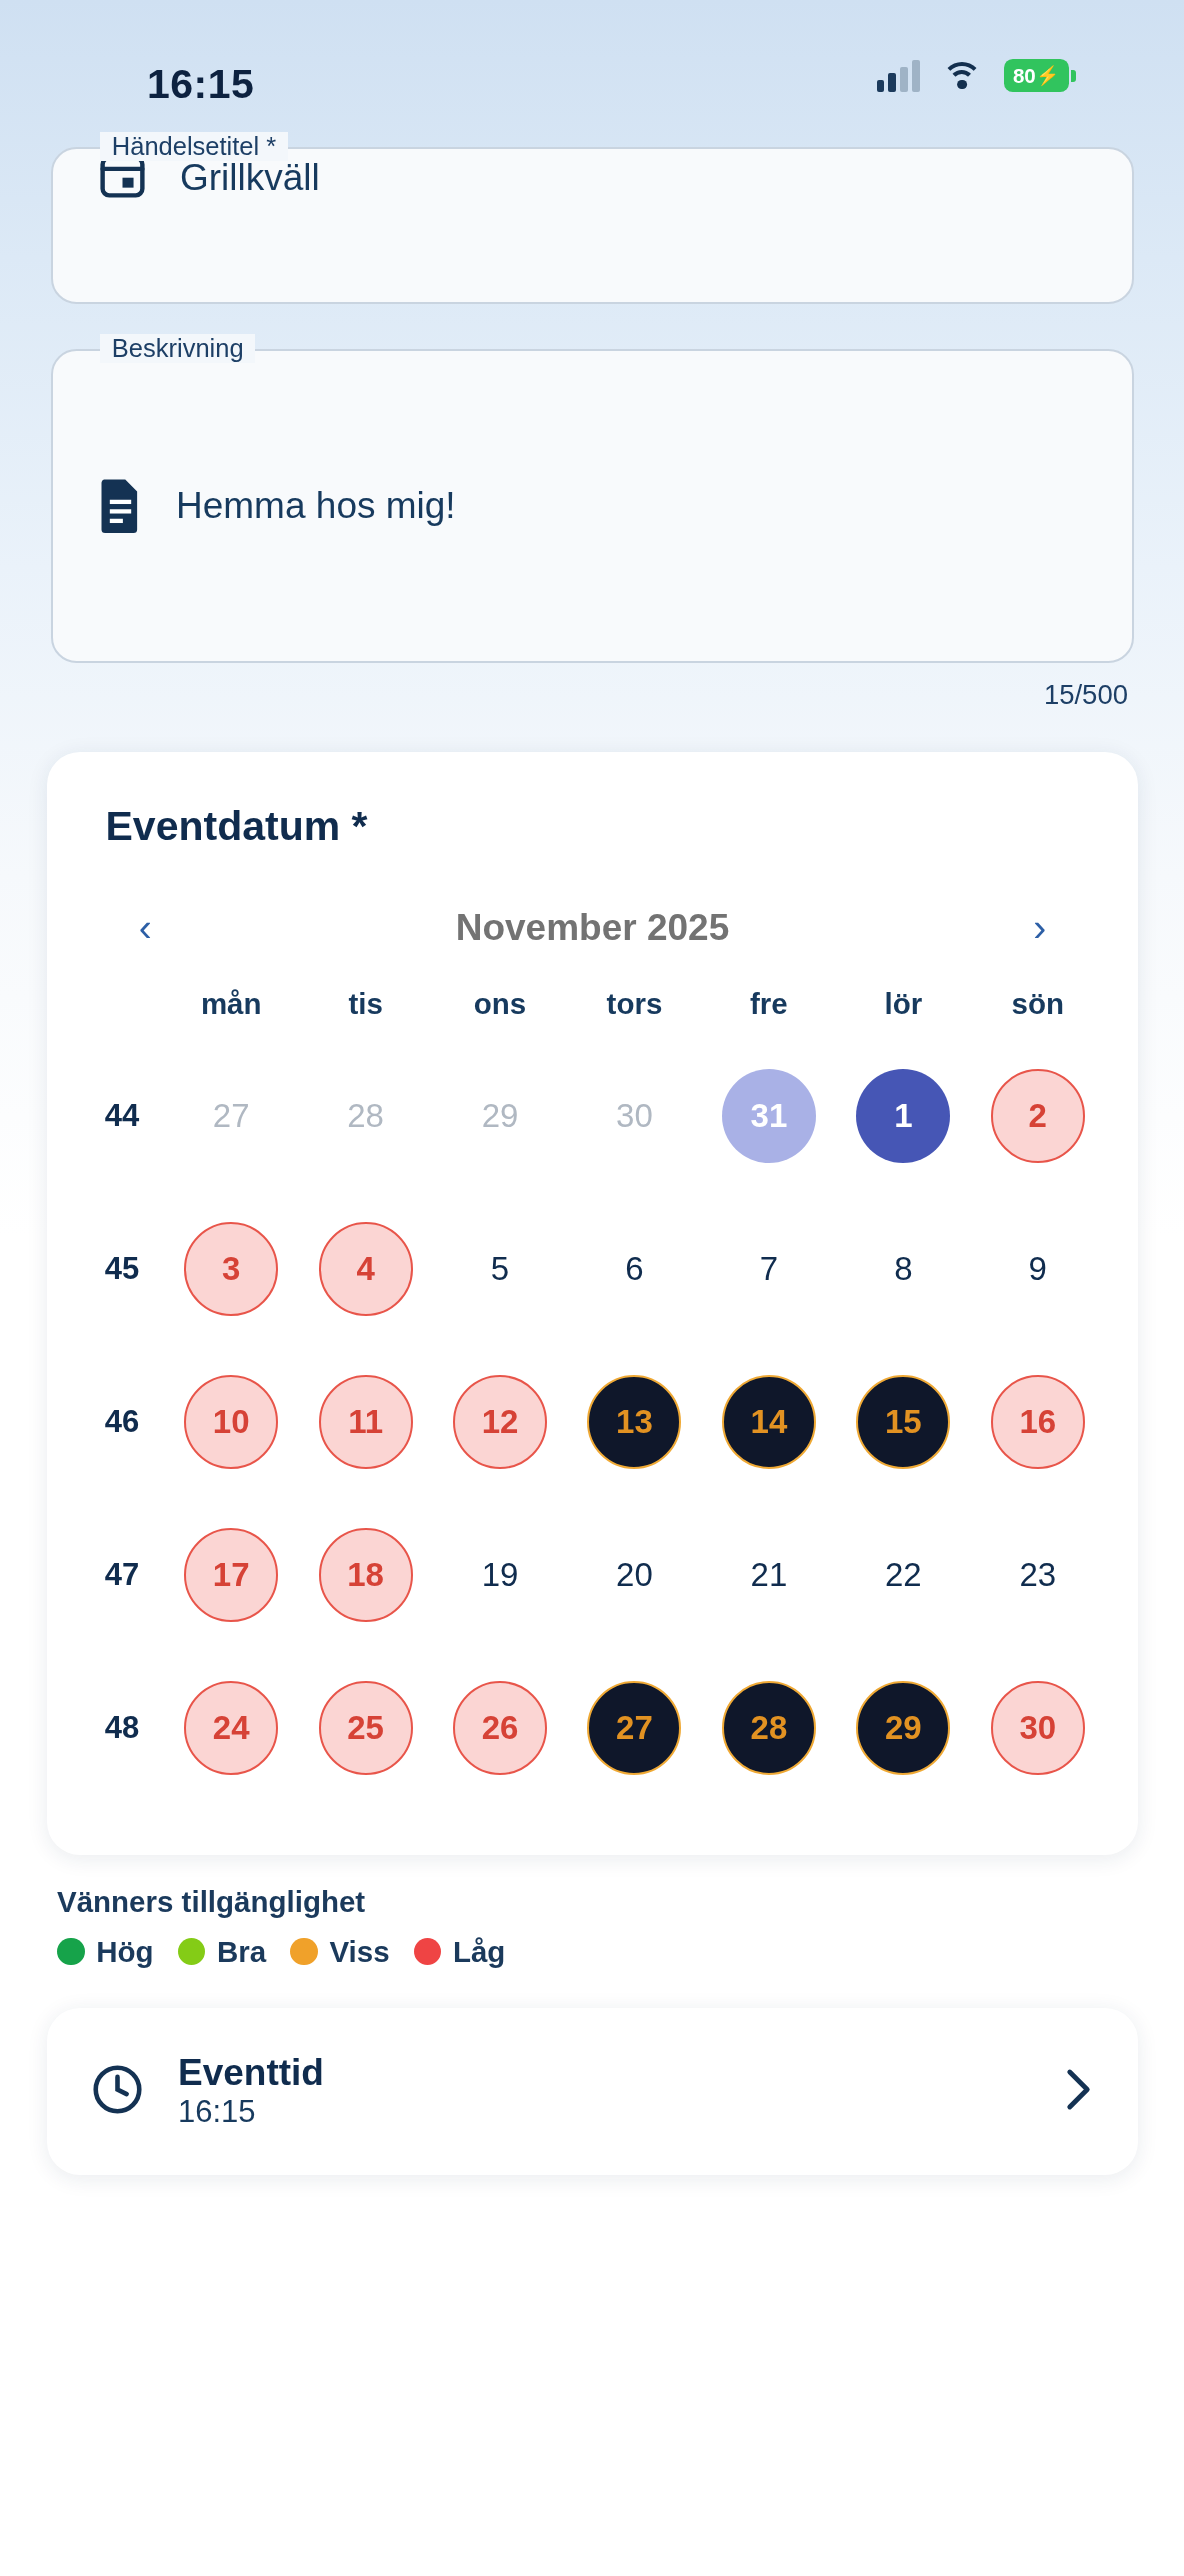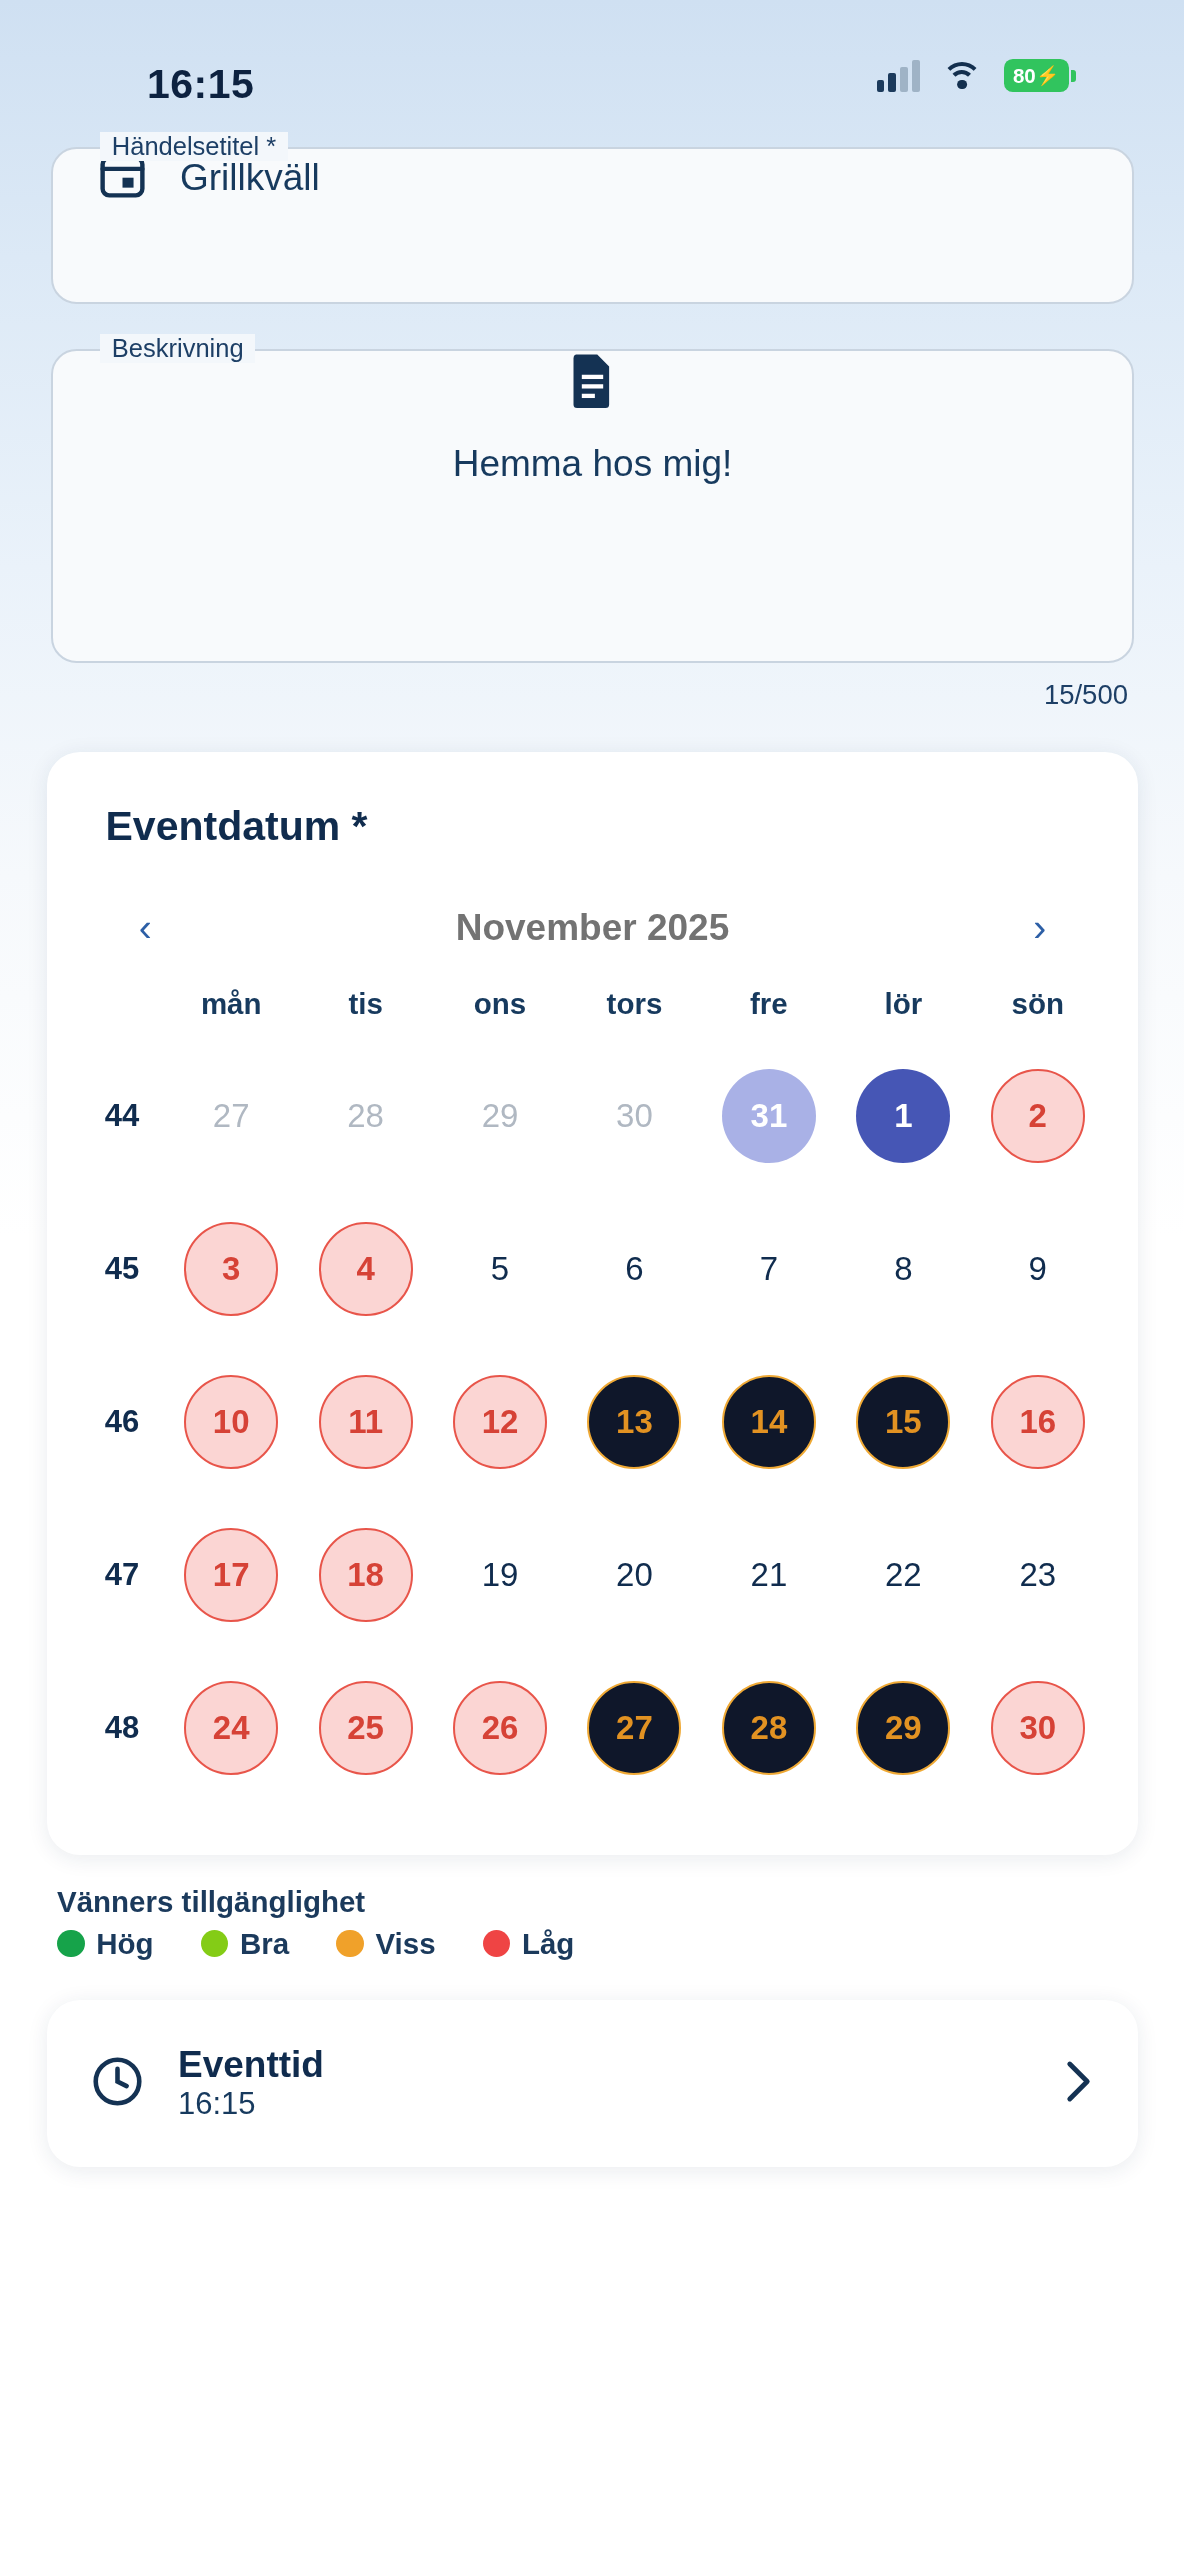--- a/index.html
+++ b/index.html
@@ -126,21 +126,21 @@
     color: #1d3f66;
   }
   .field-row {
     display: flex;
     align-items: center;
     gap: 31px;
     padding: 0 43px;
   }
   .field-title { height: 157px; }
   .field-desc { height: 314px; margin-top: 45px; }
-  .field-desc .field-row { align-items: center; height: 100%; flex-direction: column; }
+  .field-desc .field-row { align-items: center; height: 100%; }
   .field-value {
     font-size: 37px;
     color: #173a5e;
   }
   .counter {
     text-align: right;
     margin: 15.7px 57px 0 0;
     font-size: 27.5px;
     color: #1d3f66;
   }
@@ -239,22 +239,22 @@
     margin: 29.5px 0 0 57px;
   }
   .legend-heading {
     font-size: 29.5px;
     color: #1b3a5c;
     font-weight: bold;
   }
   .legend-items {
     display: flex;
     align-items: flex-end;
-    gap: 47px;
-    margin-top: 8px;
+    gap: 24px;
+    margin-top: 16px;
   }
   .legend-item {
     display: flex;
     align-items: center;
     gap: 11.8px;
     font-size: 29.5px;
     color: #1b3a5c;
     font-weight: bold;
   }
   .dot {

